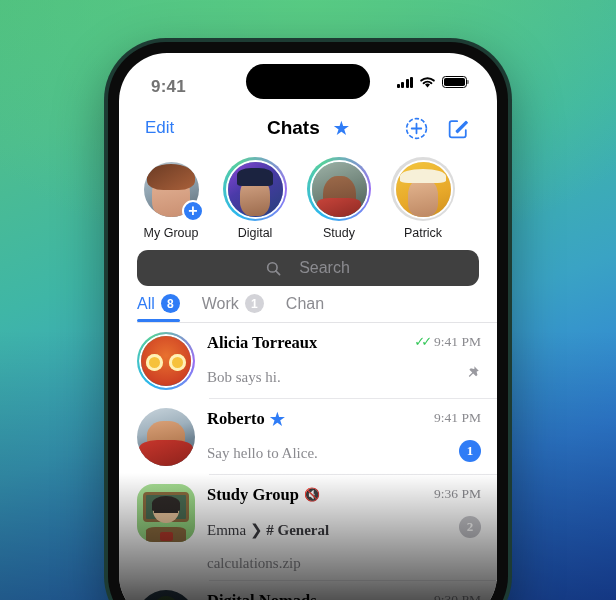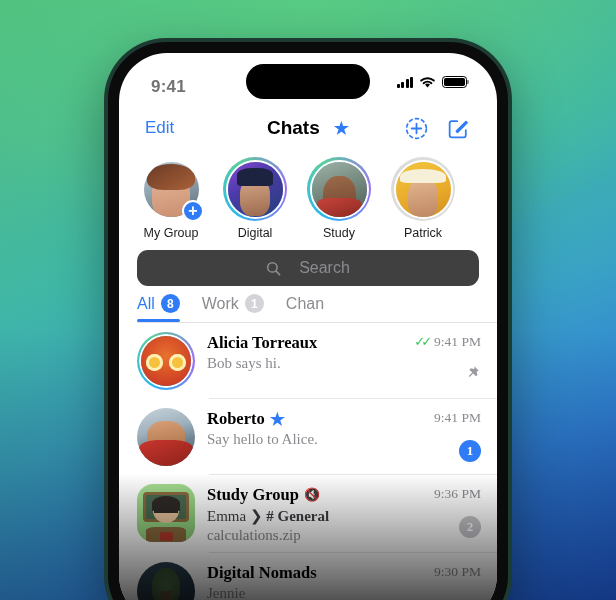--- a/index.html
+++ b/index.html
@@ -188,21 +188,21 @@
   .chat-av.ringed .inner {
     width:100%; height:100%; border-radius:50%;
     border: 2px solid #fff; overflow:hidden;
   }
   .chat-body { flex: 1 1 auto; min-width: 0; padding-top: 1px; }
   .chat-title {
     display: flex; align-items: center; gap: 5px;
     font-size: 16.5px; font-weight: bold; color: #000;
   }
   .chat-sub {
-    font-size: 15px; color: #8a8a8f; margin-top: 2px;
+    font-size: 15px; color: #8a8a8f; margin-top: 16px;
     white-space: nowrap; overflow: hidden; text-overflow: ellipsis;
   }
   .chat-sub.two { color: #6a6a70; }
   .chat-sub .who { color: #3d3d42; }
   .chat-sub .chan { color: #3d3d42; font-weight: bold; }
   .chat-meta {
     flex: 0 0 auto; text-align: right; padding-top: 2px;
     display: flex; flex-direction: column; align-items: flex-end; gap: 14px;
   }
   .chat-time {

